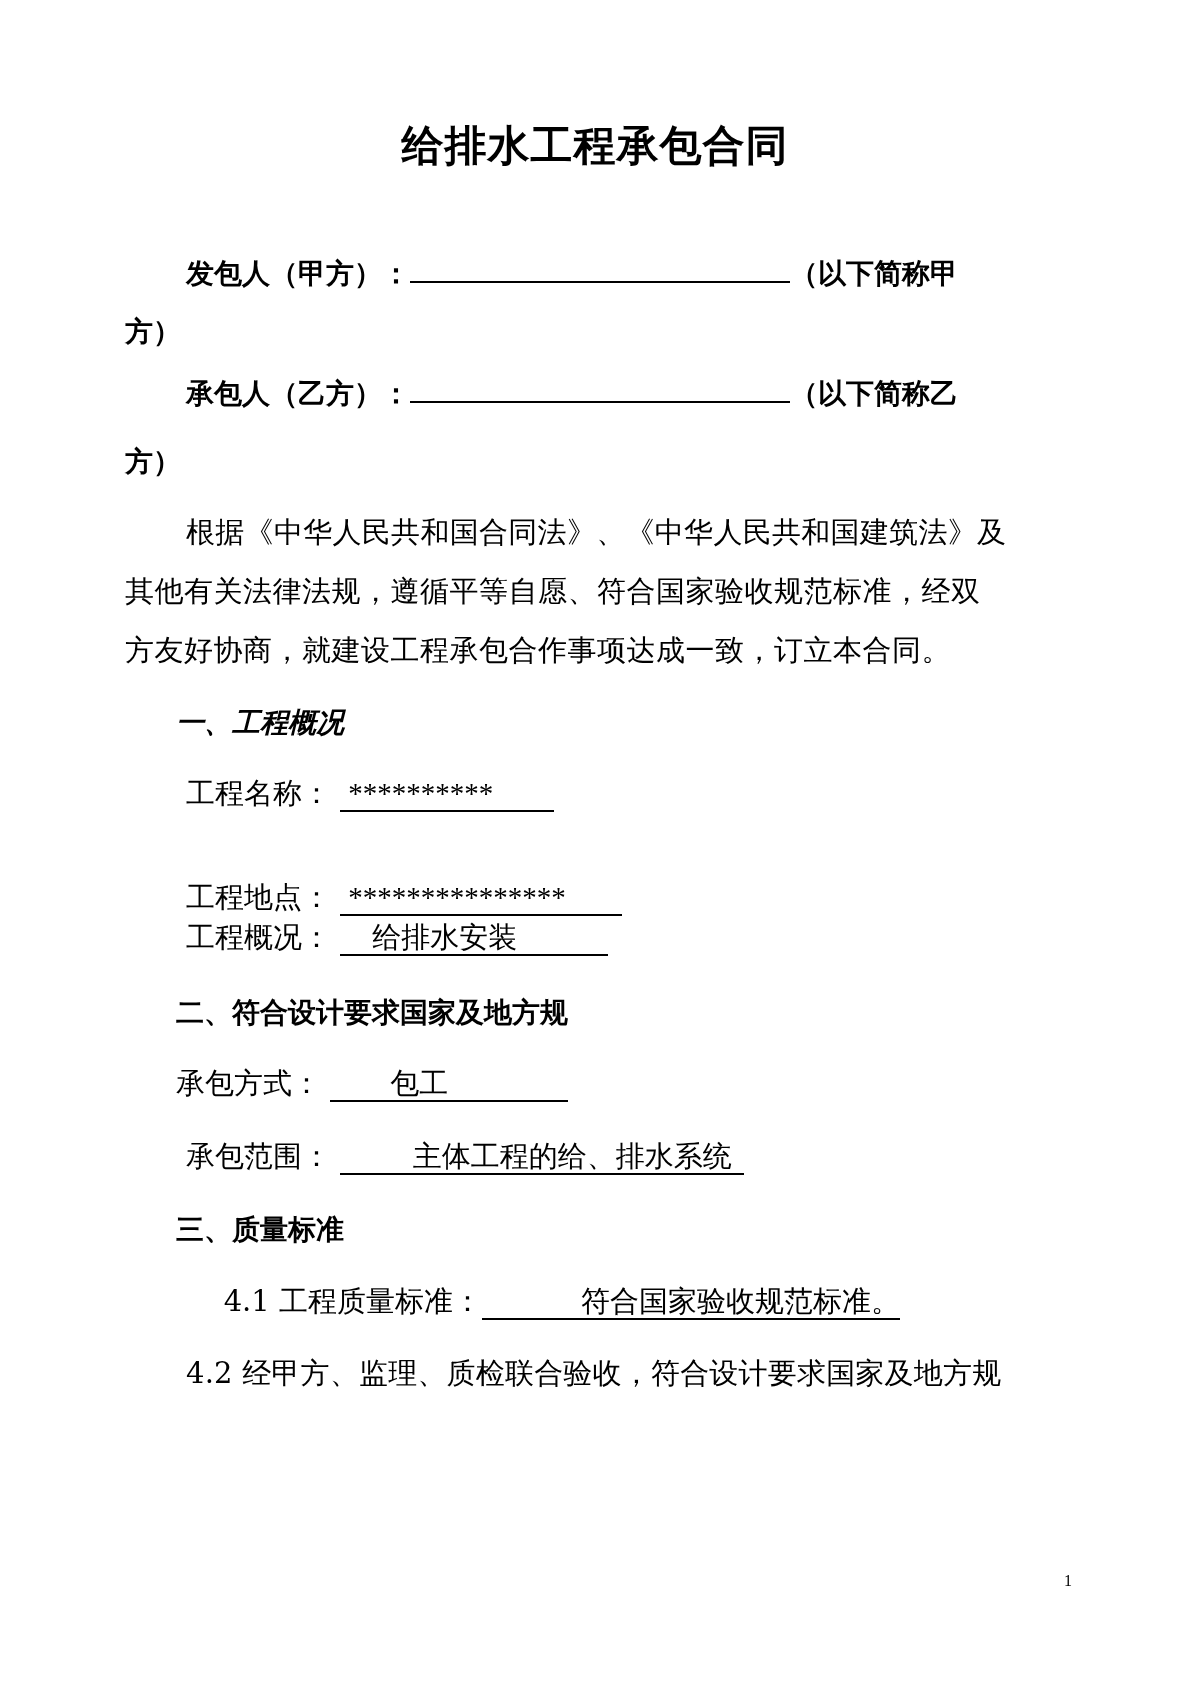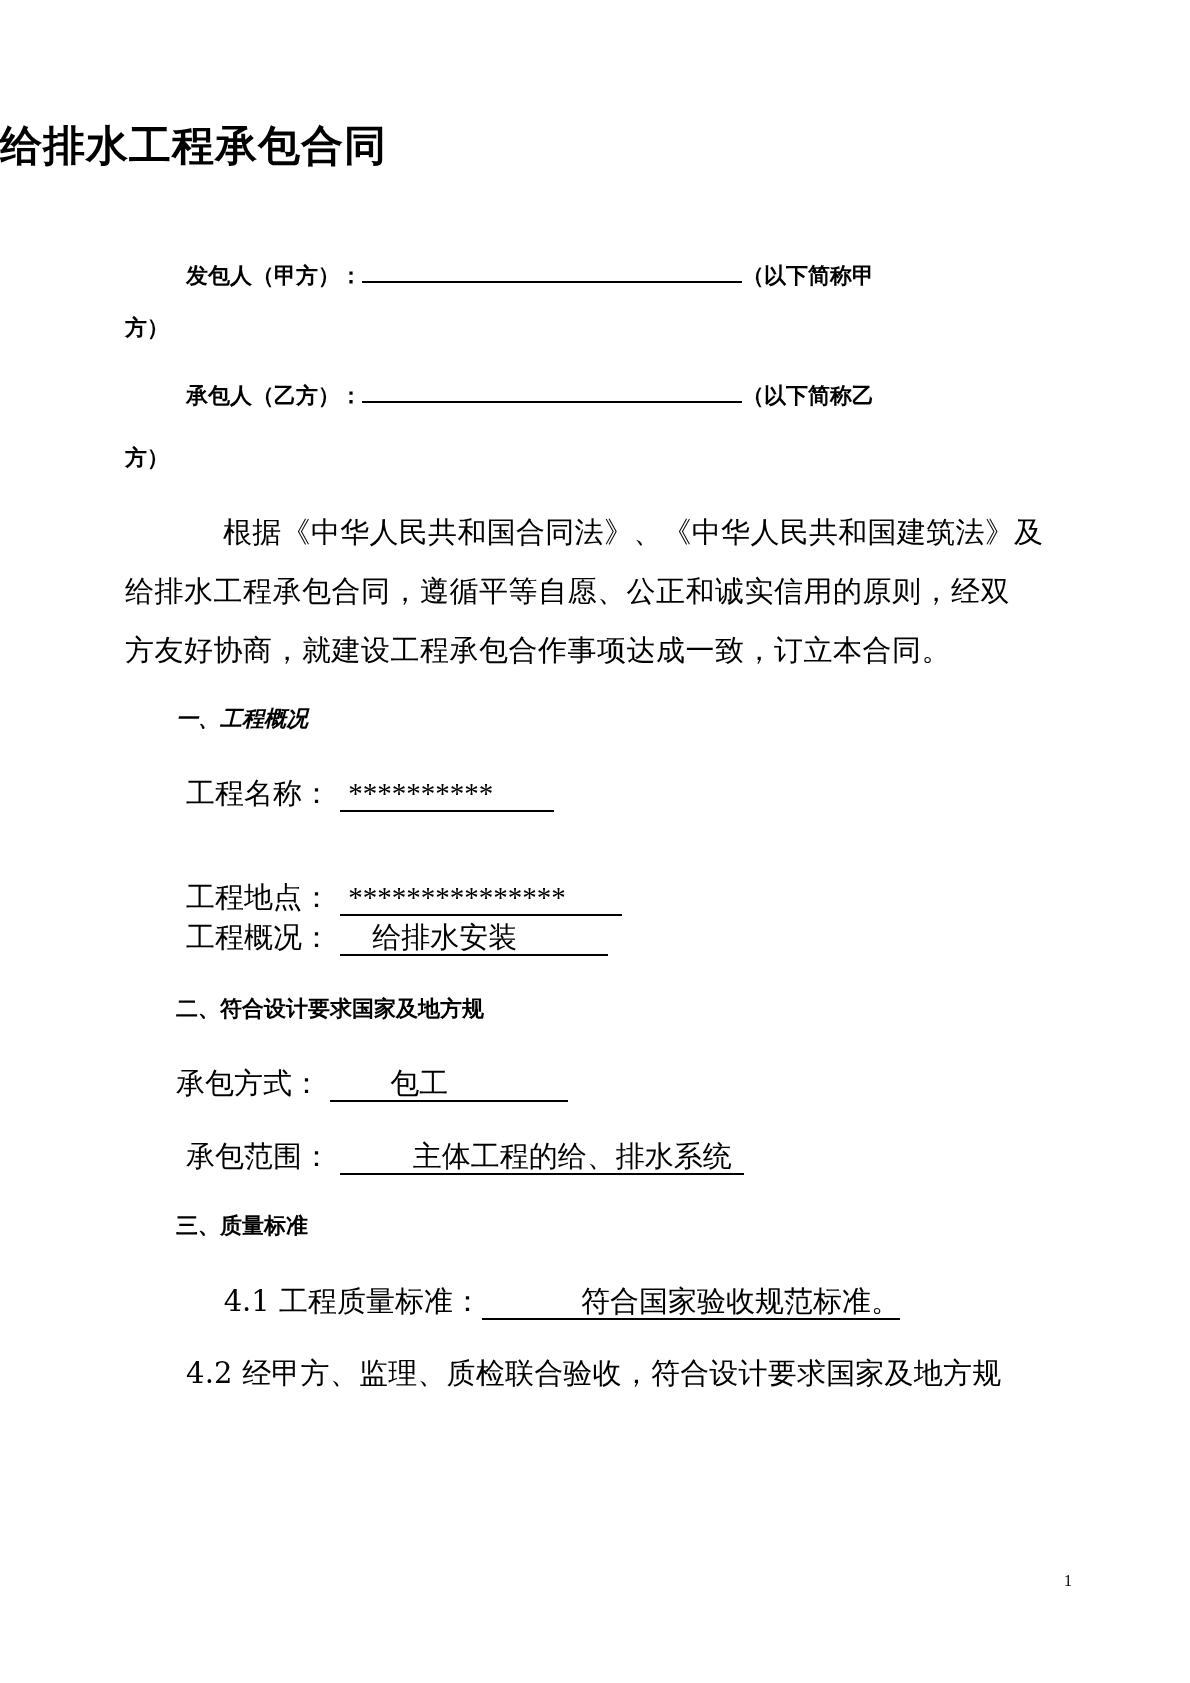--- a/index.html
+++ b/index.html
@@ -2,46 +2,46 @@
 <html><head>
   <meta charset="utf-8">
   <style>
     html, body { margin: 0; padding: 0; background: #ffffff; }
     body {
       width: 1190px; height: 1683px; position: relative; overflow: hidden;
       font-family: "DejaVu Serif", "Liberation Serif", serif; color: #000;
     }
     .abs { position: absolute; white-space: nowrap; }
     .title {
-      left: 0; width: 1190px; top: 118px; text-align: left;
+      left: 0; width: 1190px; top: 118px; text-align: center;
       font-family: Liberation Mono, monospace; font-weight: bold; font-size: 42px; letter-spacing: 1px;
     }
     .body-text { font-size: 29px; line-height: 34px; }
-    .bold { font-family: "DejaVu Sans", sans-serif; font-weight: bold; font-size: 22px; }
+    .bold { font-family: "DejaVu Sans", sans-serif; font-weight: bold; font-size: 28px; }
     .blank-line { display: inline-block; border-bottom: 2px solid #000; height: 28px; vertical-align: baseline; }
     .uline { border-bottom: 2px solid #000; display: inline-block; padding-bottom: 0; }
     .pagenum { left: 1064px; top: 1572px; font-size: 16px; font-family: "Liberation Serif", serif; }
   </style>
 </head>
 <body>
 
 <div class="abs title">给排水工程承包合同</div>
 
 <div class="abs bold" style="left:186px; top:253px;">
   <span>发包人（甲方）：</span><span class="blank-line" style="width:380px;"></span><span>（以下简称甲</span>
 </div>
 <div class="abs bold" style="left:125px; top:313px;">方）</div>
 
 <div class="abs bold" style="left:186px; top:373px;">
   <span>承包人（乙方）：</span><span class="blank-line" style="width:380px;"></span><span>（以下简称乙</span>
 </div>
 <div class="abs bold" style="left:125px; top:443px;">方）</div>
 
-<div class="abs body-text" style="left:186px; top:515px; letter-spacing:0.3px;margin-left:37px;">根据《中华人民共和国合同法》、《中华人民共和国建筑法》及</div>
-<div class="abs body-text" style="left:125px; top:574px; letter-spacing:0.5px;">给排水工程承包合同，遵循平等自愿、公正和诚实信用的原则，经双</div>
+<div class="abs body-text" style="left:186px; top:515px; letter-spacing:0.3px;">根据《中华人民共和国合同法》、《中华人民共和国建筑法》及</div>
+<div class="abs body-text" style="left:125px; top:574px; letter-spacing:0.5px;">其他有关法律法规，遵循平等自愿、符合国家验收规范标准，经双</div>
 <div class="abs body-text" style="left:125px; top:633px; letter-spacing:0.5px;">方友好协商，就建设工程承包合作事项达成一致，订立本合同。</div>
 
 <div class="abs bold" style="left:176px; top:704px;font-style:italic;">一、工程概况</div>
 
 <div class="abs body-text" style="left:186px; top:776px;">
   <span>工程名称：</span>
   <span class="uline" style="width:214px; padding-left:8px; box-sizing:border-box; font-family:'Liberation Serif',serif;">**********</span>
 </div>
 
 <div class="abs body-text" style="left:186px; top:868px;margin-top:12px;">

